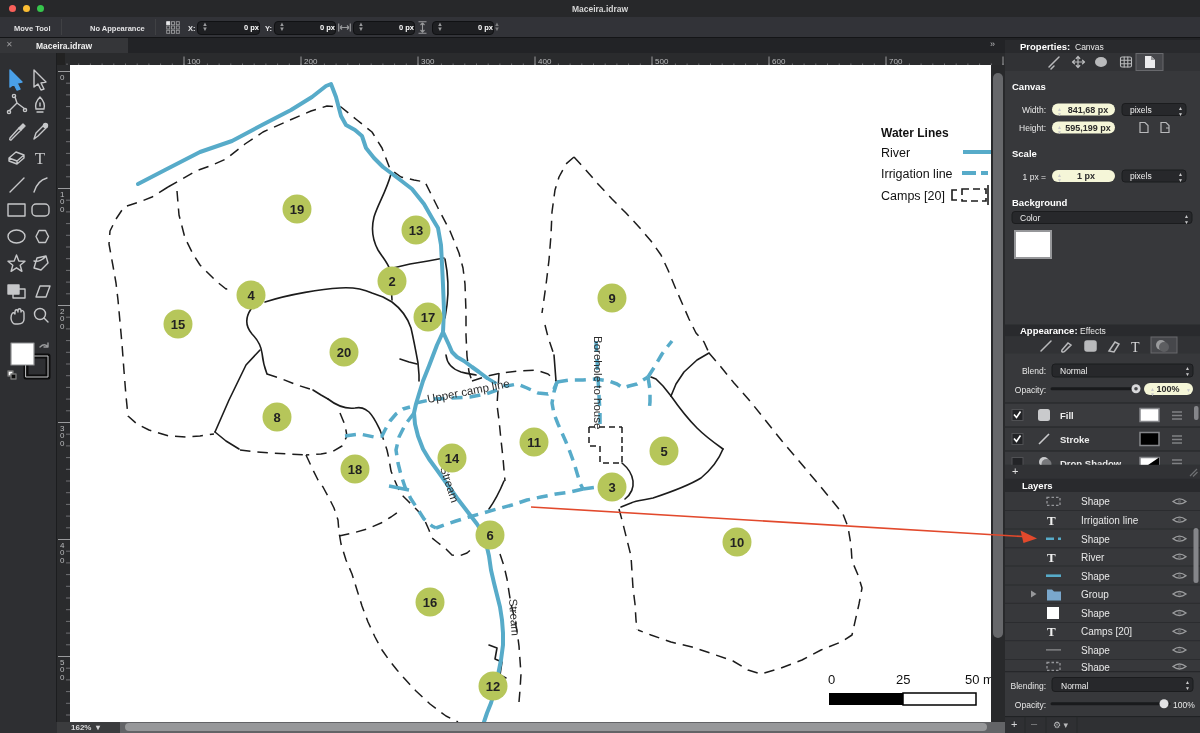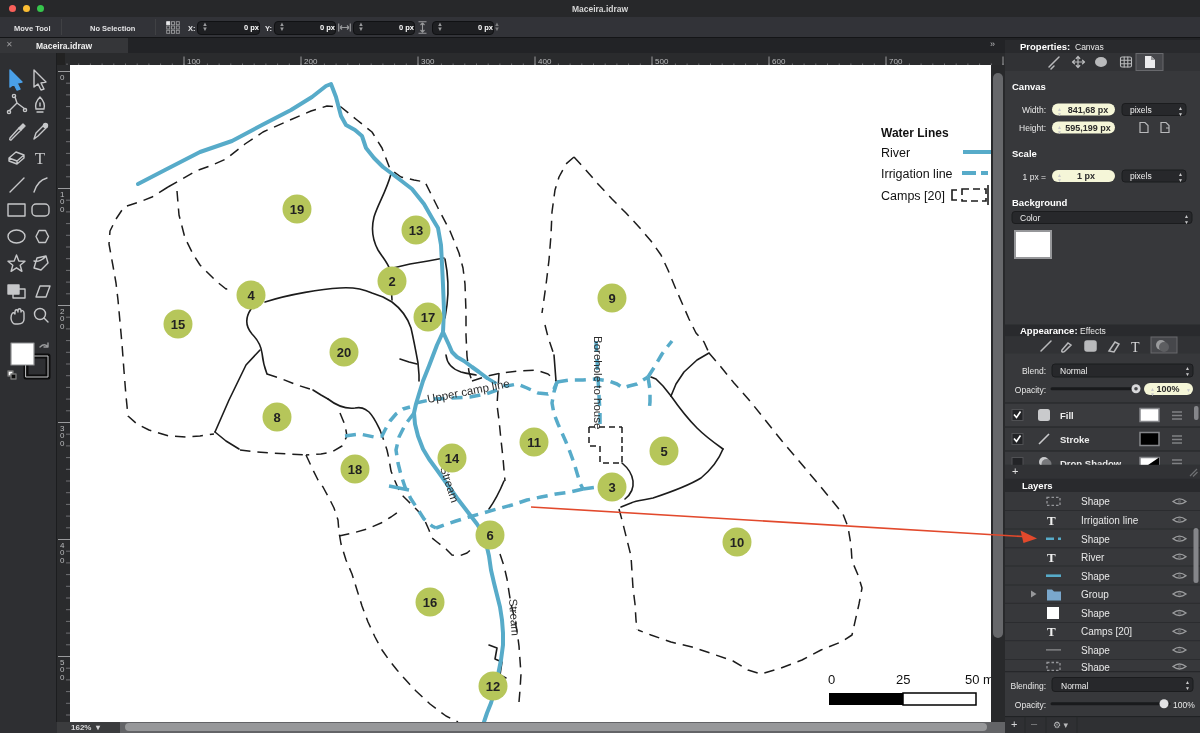--- a/index.html
+++ b/index.html
@@ -44,21 +44,21 @@
 <div id="titlebar" class="abs">
   <div class="light abs" style="left:9px;background:#f9605a;"></div>
   <div class="light abs" style="left:23px;background:#fbbd33;"></div>
   <div class="light abs" style="left:37px;background:#36c64c;"></div>
   <div class="title abs">Maceira.idraw</div>
 </div>
 
 <div id="toolbar" class="abs">
   <div class="lbl abs" style="left:14px;">Move Tool</div>
   <div class="abs" style="left:61px;top:2px;width:1px;height:16px;background:#404144;"></div>
-  <div class="lbl abs" style="left:90px;">No Selection</div>
+  <div class="lbl abs" style="left:90px;">No Appearance</div>
   <div class="abs" style="left:155px;top:2px;width:1px;height:16px;background:#404144;"></div>
   <svg class="abs" style="left:166px;top:4px;" width="14" height="13" viewBox="0 0 14 13">
 <g fill="none" stroke="#9a9b9d" stroke-width="0.9">
 <rect x="0.7" y="0.7" width="3" height="3" fill="#e8e8ea" stroke="#e8e8ea"></rect>
 <rect x="5.5" y="0.7" width="3" height="3"></rect>
         <rect x="10.3" y="0.7" width="3" height="3"></rect>
 <rect x="0.7" y="5" width="3" height="3"></rect>
         <rect x="5.5" y="5" width="3" height="3"></rect>
         <rect x="10.3" y="5" width="3" height="3"></rect>
 <rect x="0.7" y="9.3" width="3" height="3"></rect>

